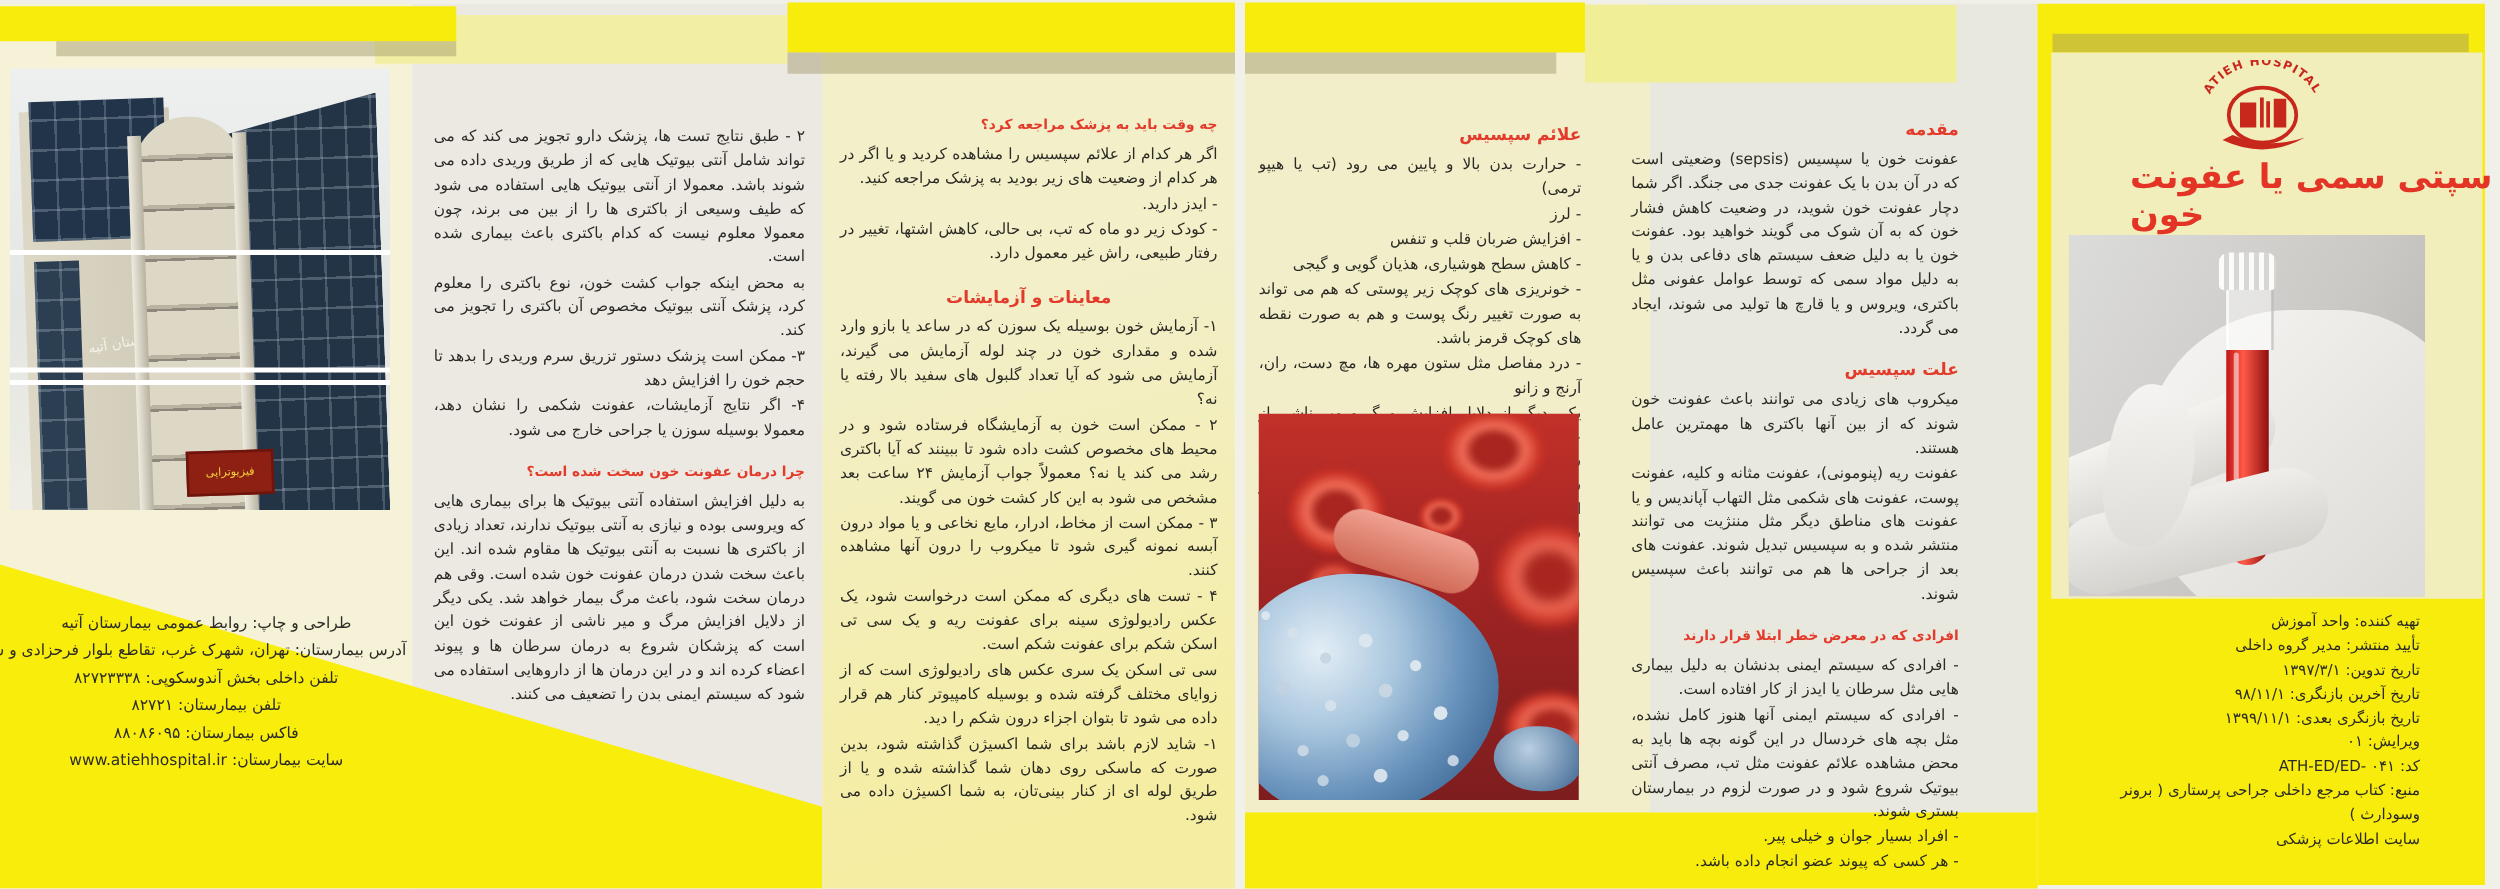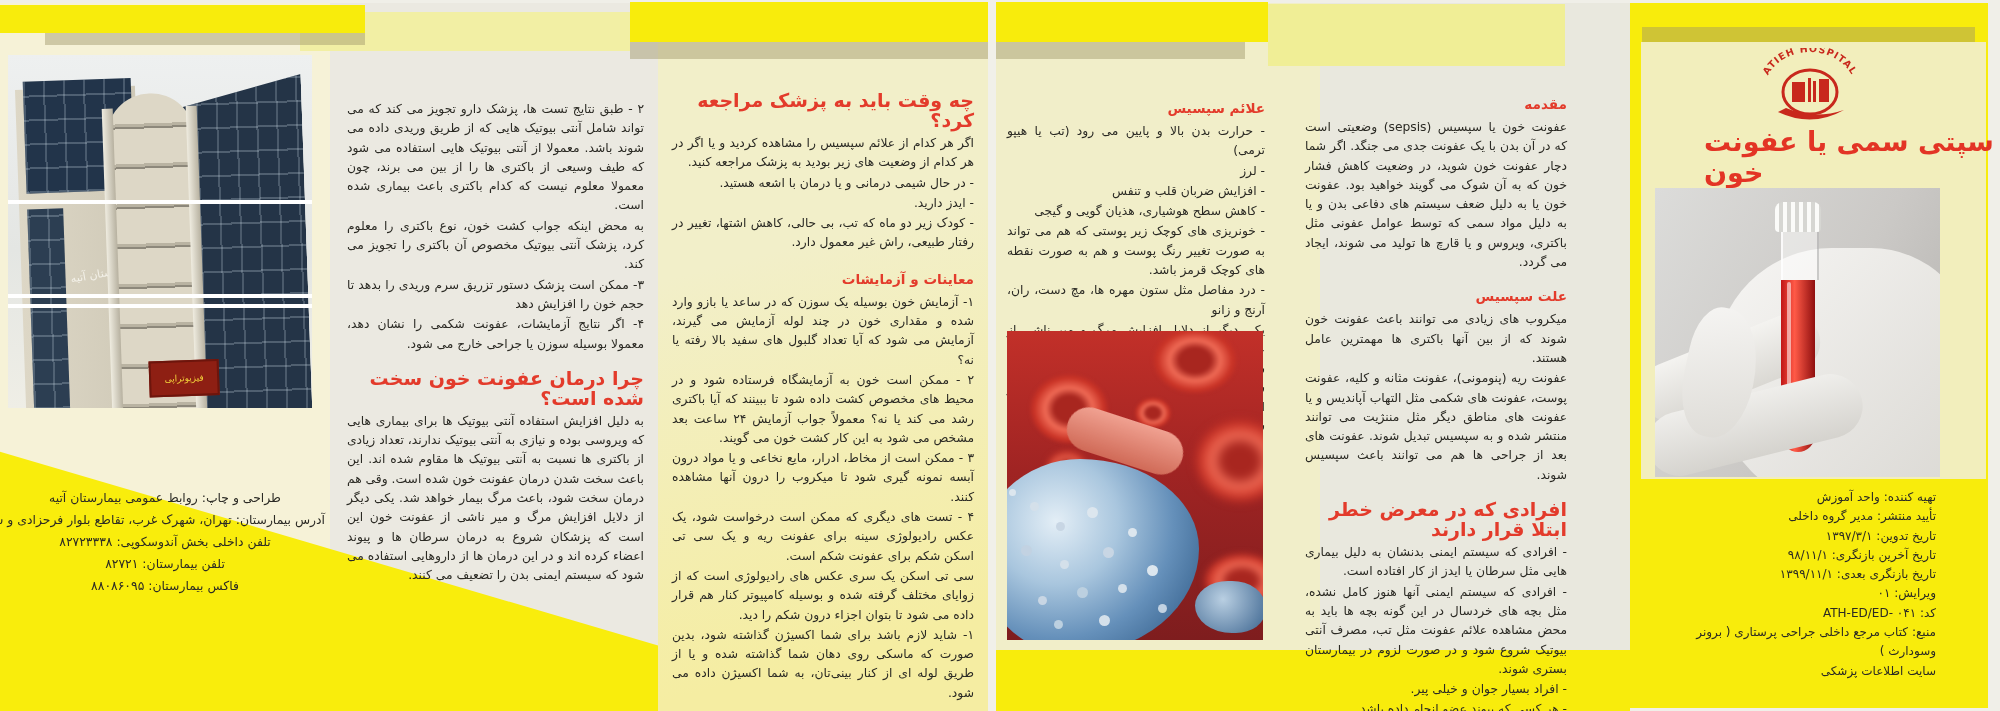--- a/index.html
+++ b/index.html
@@ -3,21 +3,21 @@
 <meta charset="utf-8">
 <style>
   html,body{margin:0;padding:0;background:#f0efe8;}
   .stage{position:relative;width:2000px;height:711px;background:#f0efe8;overflow:hidden;
          font-family:"DejaVu Sans",sans-serif;}
   .abs{position:absolute;}
   .rtl{direction:rtl;text-align:justify;color:#2b2a24;font-size:12.3px;line-height:19.3px;}
   .rtl p{margin:0 0 1px 0;}
   .red-h{color:#e33b2b;font-weight:bold;font-size:13.6px;line-height:20px;margin:10px 0 4px 0;
          text-align:right;}
-  .red-h.big{font-size:19px;}
+  .red-h.big{font-size:11px;}
   .band{background:#f8ec0c;}
   .tan{background:rgba(158,148,105,.45);}
   .centerized{text-align:center;}
   .credits div, .contact div{white-space:nowrap;}
   .rbc{position:absolute;border-radius:50%;
        background:radial-gradient(closest-side,#a8261f 26%,#ef6a55 42%,#c93326 62%,rgba(190,40,35,0) 72%);
        filter:blur(1.5px);}
   .win-grid{background-image:
        repeating-linear-gradient(0deg,rgba(210,225,235,.25) 0 2px,transparent 2px 24px),
        repeating-linear-gradient(90deg,rgba(210,225,235,.22) 0 2px,transparent 2px 20px);}
@@ -74,38 +74,38 @@
 
   <div class="abs" style="left:0;top:438px;width:658px;height:273px;background:#f9ed0c;
               clip-path:polygon(0 5%,100% 76%,100% 100%,0 100%);"></div>
 
   <div class="abs rtl centerized contact" style="left:5px;top:487px;width:320px;font-size:12.4px;line-height:22px;text-align:center;">
     <div>طراحی و چاپ: روابط عمومی بیمارستان آتیه</div>
     <div>آدرس بیمارستان: تهران، شهرک غرب، تقاطع بلوار فرحزادی و شهید دادمان</div>
     <div>تلفن داخلی بخش آندوسکوپی: ۸۲۷۲۳۳۳۸</div>
     <div>تلفن بیمارستان: ۸۲۷۲۱</div>
     <div>فاکس بیمارستان: ۸۸۰۸۶۰۹۵</div>
+    <div>سایت بیمارستان: www.atiehhospital.ir</div>
   </div>
 
   <div class="abs rtl" style="left:347px;top:100px;width:297px;">
     <p>۲ - طبق نتایج تست ها، پزشک دارو تجویز می کند که می تواند شامل آنتی بیوتیک هایی که از طریق وریدی داده می شوند باشد. معمولا از آنتی بیوتیک هایی استفاده می شود که طیف وسیعی از باکتری ها را از بین می برند، چون معمولا معلوم نیست که کدام باکتری باعث بیماری شده است.</p>
     <p>به محض اینکه جواب کشت خون، نوع باکتری را معلوم کرد، پزشک آنتی بیوتیک مخصوص آن باکتری را تجویز می کند.</p>
     <p>۳- ممکن است پزشک دستور تزریق سرم وریدی را بدهد تا حجم خون را افزایش دهد</p>
     <p>۴- اگر نتایج آزمایشات، عفونت شکمی را نشان دهد، معمولا بوسیله سوزن یا جراحی خارج می شود.</p>
     <div class="red-h big" style="margin-top:14px;">چرا درمان عفونت خون سخت شده است؟</div>
     <p>به دلیل افزایش استفاده آنتی بیوتیک ها برای بیماری هایی که ویروسی بوده و نیازی به آنتی بیوتیک ندارند، تعداد زیادی از باکتری ها نسبت به آنتی بیوتیک ها مقاوم شده اند. این باعث سخت شدن درمان عفونت خون شده است. وقی هم درمان سخت شود، باعث مرگ بیمار خواهد شد. یکی دیگر از دلایل افزایش مرگ و میر ناشی از عفونت خون این است که پزشکان شروع به درمان سرطان ها و پیوند اعضاء کرده اند و در این درمان ها از داروهایی استفاده می شود که سیستم ایمنی بدن را تضعیف می کنند.</p>
   </div>
 
   <div class="abs rtl" style="left:672px;top:80px;width:302px;">
     <div class="red-h big">چه وقت باید به پزشک مراجعه کرد؟</div>
     <p>اگر هر کدام از علائم سپسیس را مشاهده کردید و یا اگر در هر کدام از وضعیت های زیر بودید به پزشک مراجعه کنید.</p>
-    <p>- در حال شیمی درمانی و یا درمان با اشعه هستید.</p>
     <p>- ایدز دارید.</p>
     <p>- کودک زیر دو ماه که تب، بی حالی، کاهش اشتها، تغییر در رفتار طبیعی، راش غیر معمول دارد.</p>
-    <div class="red-h" style="margin-top:16px;">معاینات و آزمایشات</div>
+    <div class="red-h" style="margin-top:16px;text-align:center;">معاینات و آزمایشات</div>
     <p>۱- آزمایش خون بوسیله یک سوزن که در ساعد یا بازو وارد شده و مقداری خون در چند لوله آزمایش می گیرند، آزمایش می شود که آیا تعداد گلبول های سفید بالا رفته یا نه؟</p>
     <p>۲ - ممکن است خون به آزمایشگاه فرستاده شود و در محیط های مخصوص کشت داده شود تا ببینند که آیا باکتری رشد می کند یا نه؟ معمولاً جواب آزمایش ۲۴ ساعت بعد مشخص می شود به این کار کشت خون می گویند.</p>
     <p>۳ - ممکن است از مخاط، ادرار، مایع نخاعی و یا مواد درون آبسه نمونه گیری شود تا میکروب را درون آنها مشاهده کنند.</p>
     <p>۴ - تست های دیگری که ممکن است درخواست شود، یک عکس رادیولوژی سینه برای عفونت ریه و یک سی تی اسکن شکم برای عفونت شکم است.</p>
     <p>سی تی اسکن یک سری عکس های رادیولوژی است که از زوایای مختلف گرفته شده و بوسیله کامپیوتر کنار هم قرار داده می شود تا بتوان اجزاء درون شکم را دید.</p>
     <p>۱- شاید لازم باشد برای شما اکسیژن گذاشته شود، بدین صورت که ماسکی روی دهان شما گذاشته شده و یا از طریق لوله ای از کنار بینی‌تان، به شما اکسیژن داده می شود.</p>
   </div>
 
   <div class="abs rtl" style="left:1007px;top:88px;width:258px;">
     <div class="red-h">علائم سپسیس</div>

